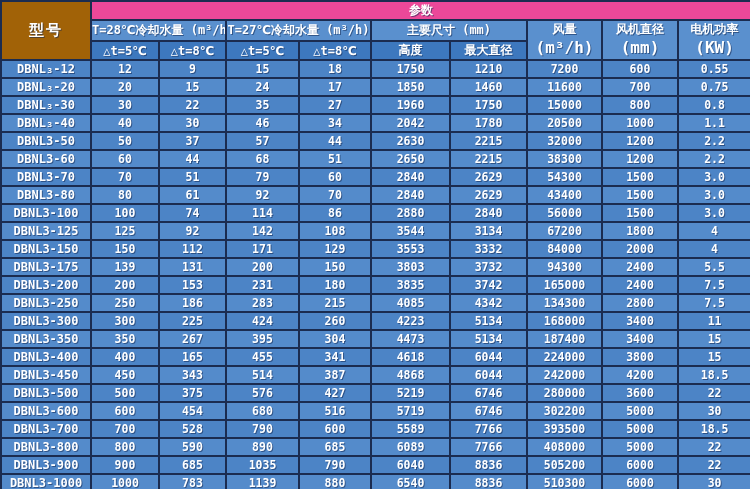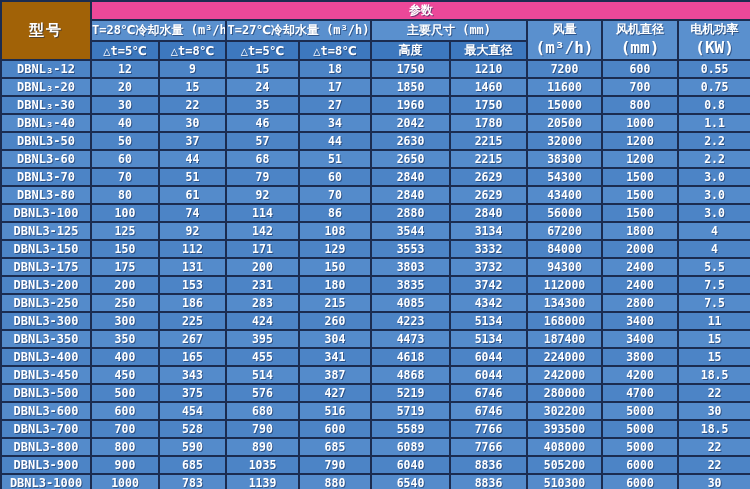--- a/index.html
+++ b/index.html
@@ -211,39 +211,39 @@
           <td>171</td>
           <td>129</td>
           <td>3553</td>
           <td>3332</td>
           <td>84000</td>
           <td>2000</td>
           <td>4</td>
         </tr>
         <tr>
           <td class="model">DBNL3-175</td>
-          <td>175</td>
+          <td>139</td>
           <td>131</td>
           <td>200</td>
           <td>150</td>
           <td>3803</td>
           <td>3732</td>
           <td>94300</td>
           <td>2400</td>
           <td>5.5</td>
         </tr>
         <tr>
           <td class="model">DBNL3-200</td>
           <td>200</td>
           <td>153</td>
           <td>231</td>
           <td>180</td>
           <td>3835</td>
           <td>3742</td>
-          <td>112000</td>
+          <td>165000</td>
           <td>2400</td>
           <td>7.5</td>
         </tr>
         <tr>
           <td class="model">DBNL3-250</td>
           <td>250</td>
           <td>186</td>
           <td>283</td>
           <td>215</td>
           <td>4085</td>
@@ -302,21 +302,21 @@
         </tr>
         <tr>
           <td class="model">DBNL3-500</td>
           <td>500</td>
           <td>375</td>
           <td>576</td>
           <td>427</td>
           <td>5219</td>
           <td>6746</td>
           <td>280000</td>
-          <td>4700</td>
+          <td>3600</td>
           <td>22</td>
         </tr>
         <tr>
           <td class="model">DBNL3-600</td>
           <td>600</td>
           <td>454</td>
           <td>680</td>
           <td>516</td>
           <td>5719</td>
           <td>6746</td>

